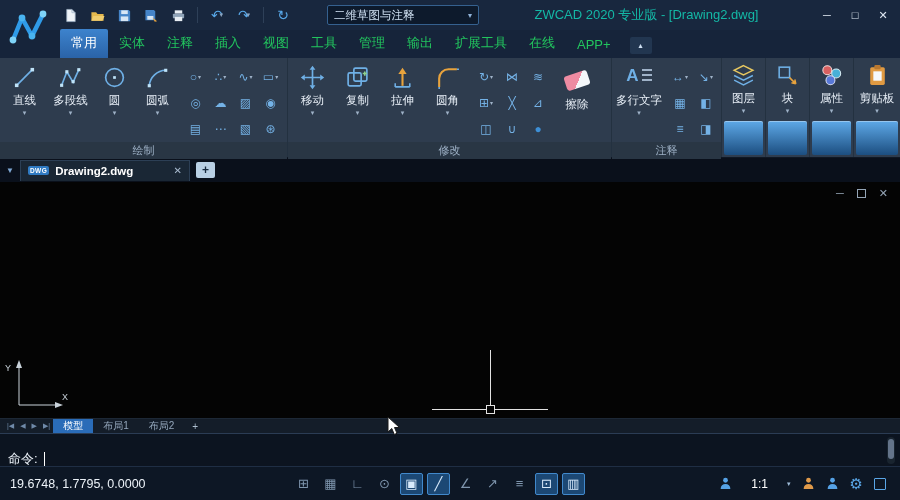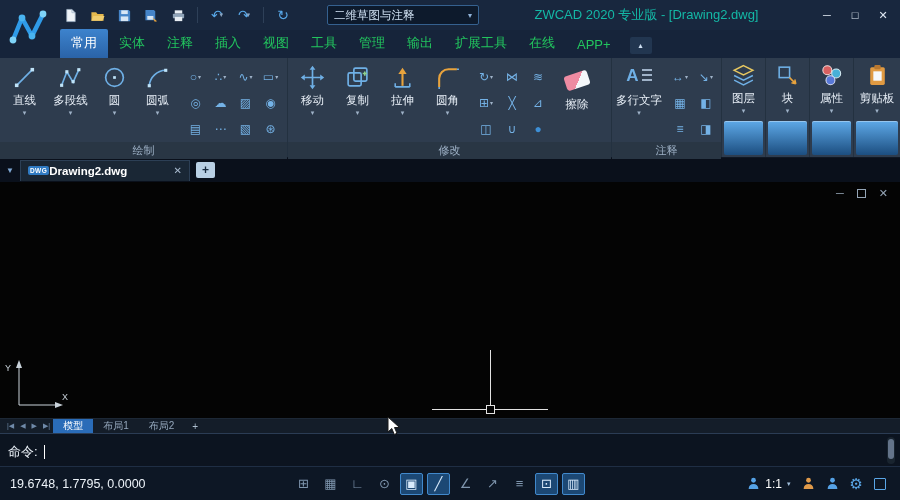--- a/index.html
+++ b/index.html
@@ -50,21 +50,21 @@
   .mtexticon .tlines { width:10px; height:14px; margin-top:2px;
       background:repeating-linear-gradient(#9fb2c8 0 2px, transparent 2px 5px); }
   .rpanel { width:44px; display:flex; flex-direction:column; border-right:1px solid #233140; }
   .rglow { height:34px; margin:1px 2px 2px; border-radius:2px;
       background:linear-gradient(180deg,#5ea9e8,#1c4e80); box-shadow:inset 0 1px 0 rgba(255,255,255,.35); }
   .panel-right-wrap { display:flex; flex:1; }
 
   
   .doctabs { height:24px; background:#0a101b; display:flex; align-items:center; gap:6px; padding:0 6px; }
   .docmenu { font-size:8px; color:#7fa8d4; }
-  .doctab { height:21px; width:170px; background:#1a2735; border:1px solid #2c3f55; border-bottom:none; display:flex; align-items:center; padding:0 7px; }
+  .doctab { height:21px; width:170px; background:#1a2735; border:1px solid #2c3f55; border-bottom:none; display:flex; align-items:center; gap:6px; padding:0 7px; }
   .dwgbadge { background:#2f7ac2; color:#fff; font-size:6.5px; font-weight:bold; padding:1px 2px; border-radius:2px; letter-spacing:.5px; }
   .doclabel { flex:1; font-size:11.5px; font-weight:bold; color:#fff; white-space:nowrap; overflow:hidden; }
   .docclose { font-size:10px; color:#a8bace; }
   .newtab { width:19px; height:16px; background:#b9cfe3; border-radius:2px; color:#17293d; font-size:12px; font-weight:bold; display:flex; align-items:center; justify-content:center; }
 
   
   .canvas { position:relative; height:236px; background:#040404; }
   .canvaswin { position:absolute; top:6px; right:12px; display:flex; gap:13px; align-items:center; color:#95a5b6; }
   .cw { font-size:11px; line-height:1; }
   .restoreicon { position:relative; width:9px; height:9px; }
@@ -78,35 +78,35 @@
   .pickbox { position:absolute; left:486px; top:223px; width:9px; height:9px; border:1px solid #e2e2e2; background:transparent; }
 
   
   .layoutbar { height:15px; background:#141d29; display:flex; align-items:center; padding-left:4px; font-size:10px; color:#94a7bb; border-top:1px solid #1d2836; }
   .lnav { font-size:7px; padding:0 3px; color:#6f89a8; }
   .ltab { height:15px; display:flex; align-items:center; padding:0 10px; }
   .ltab.active { background:#2a6cb8; color:#fff; }
   .laddtab { padding:0 8px; color:#aebfd0; }
 
   
-  .cmdarea { position:relative; height:33px; background:#0c1420; border-top:1px solid #2b3c54; display:flex; flex-direction:column; justify-content:flex-end; padding:16px 0 5px 8px; }
+  .cmdarea { position:relative; height:33px; background:#0c1420; border-top:1px solid #2b3c54; display:flex; flex-direction:column; justify-content:flex-start; padding:16px 0 5px 8px; }
   .cmdrow { display:flex; align-items:center; font-size:13px; color:#eaf0f7; }
   .cmdcaret { width:1.5px; height:14px; background:#fff; margin-left:6px; }
   .cmdscroll { position:absolute; right:5px; top:3px; width:8px; height:27px; background:#19242f; border-radius:4px; }
   .cmdthumb { position:absolute; left:1px; top:2px; width:6px; height:20px; background:#64748a; border-radius:3px; }
 
   
   .statusbar { height:34px; background:#0d1725; border-top:1px solid #1f2e44; display:flex; align-items:center; padding:0 10px; }
   .coords { width:282px; font-size:12.5px; color:#ecf2f8; }
   .toggles { display:flex; gap:4px; }
   .tgl { width:23px; height:22px; display:flex; align-items:center; justify-content:center; font-size:13px; color:#7e95ad; border:1px solid transparent; border-radius:2px; }
   .tgl.active { background:#1c4874; border-color:#4189cc; color:#d8eafb; }
   .sb-spacer { flex:1; }
   .sbright { display:flex; align-items:center; gap:11px; margin-right:4px; }
-  .scalegrp { display:flex; align-items:center; gap:5px; font-size:12px; color:#fff; }
+  .scalegrp { display:flex; align-items:center; gap:19px; font-size:12px; color:#fff; }
   .scalegrp .wcaret { font-size:7px; color:#9ebcd8; }
   .persvg { width:13px; height:13px; }
   .gearglyph { font-size:15px; color:#5aa7e8; line-height:1; }
   .fsicon { width:12px; height:12px; border:1.5px solid #5aa7e8; border-radius:1px; }
 
   
   .cursor { position:absolute; left:387px; top:416px; z-index:99; }
 </style>
 </head>
 <body>

